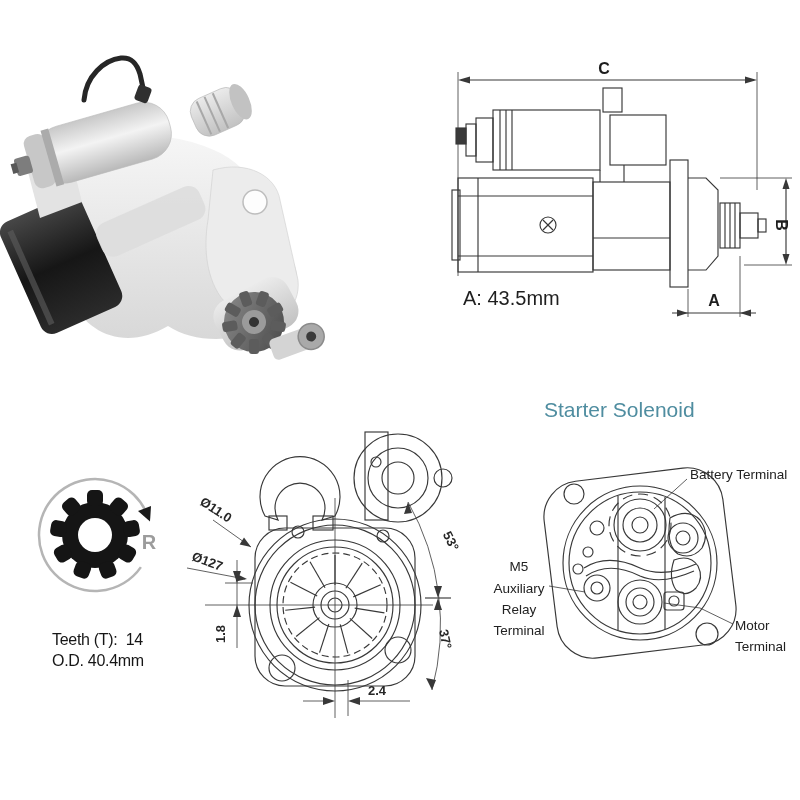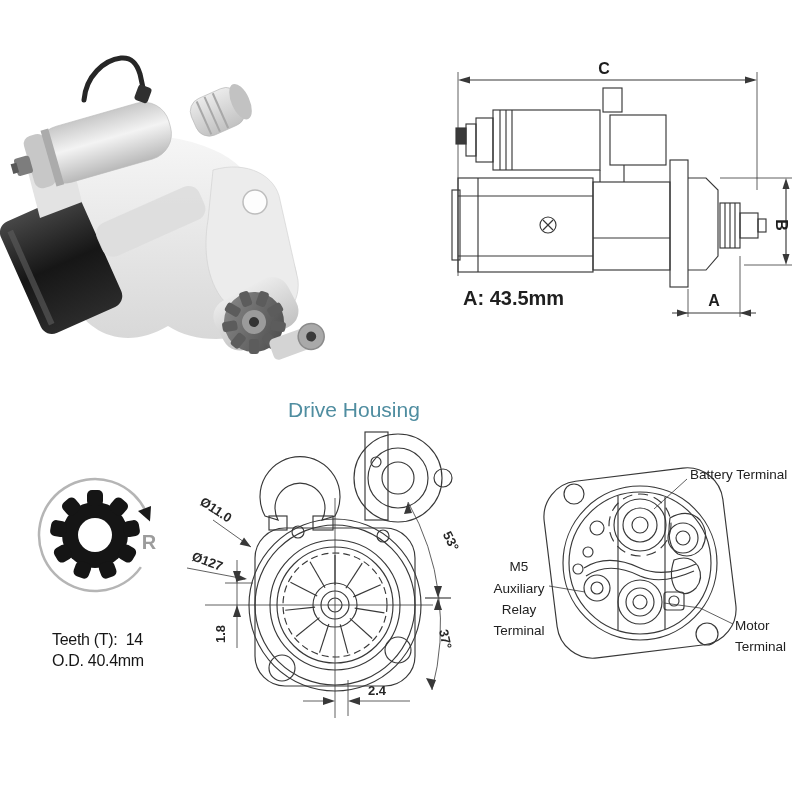--- a/index.html
+++ b/index.html
@@ -4,21 +4,21 @@
 <style>
   :root{
     --background:#ffffff; --heading:#4f8da0; --ink:#1c1c1c; --line:#383838; --muted:#9c9c9c;
   }
   *{margin:0;padding:0;box-sizing:border-box}
   html,body{background:var(--background);}
   body{font-family:"Liberation Sans","DejaVu Sans",sans-serif;color:var(--ink);}
   .stage{position:relative;width:800px;height:800px;background:var(--background);overflow:hidden;}
   .abs{position:absolute;}
   .heading{font-size:21px;color:var(--heading);letter-spacing:0;white-space:nowrap;}
-  .dims-block div{font-size:20px;font-weight:bold;color:#1f1f1f;line-height:28px;white-space:pre;}
+  .dims-block div{font-size:20px;font-weight:normal;color:#1f1f1f;line-height:28px;white-space:pre;}
   .spec-block div{font-size:16px;color:#161616;line-height:21px;letter-spacing:-0.3px;white-space:pre;}
   svg{overflow:visible;}
   .ln{stroke:var(--line);stroke-width:1.15;fill:none;}
   .thin{stroke:var(--line);stroke-width:0.8;fill:none;}
   .arr{fill:var(--line);stroke:none;}
   .dimtxt{font:bold 13px "Liberation Sans",sans-serif;fill:#272727;}
   .biglbl{font:bold 16px "Liberation Sans",sans-serif;fill:#1d1d1d;}
   .lbl{font:13.5px "Liberation Sans",sans-serif;fill:#222222;}
 </style>
 </head>
@@ -174,21 +174,21 @@
       <polygon class="arr" points="240,257 229,253.5 229,260.5"></polygon>
       <polygon class="arr" points="292,257 303,253.5 303,260.5"></polygon>
       <text class="biglbl" x="266" y="250" text-anchor="middle">A</text>
     </g>
   </svg>
 
   <div class="abs dims-block" style="left:463px;top:284px">
     <div>A: 43.5mm</div>
   </div>
 
-  <div class="abs heading" style="left:288px;top:398px">Drive Housing</div>
+  <div class="abs heading" style="left:544px;top:398px">Starter Solenoid</div>
 
   <svg class="abs" style="left:35px;top:470px" width="135" height="125" viewBox="0 0 135 125">
 
     <path fill="none" stroke="#b5b5b5" stroke-width="2.5" d="M 105.9,97.1 A 56 56 0 1 1 111.9,44"></path>
     <polygon fill="#1a1a1a" points="115,51.5 103,41 116,36"></polygon>
 
     <g fill="#151515">
       <circle cx="60" cy="65" r="33"></circle>
       <g>
         <rect x="52" y="20" width="16" height="16" rx="5" transform="rotate(0 60 65)"></rect>

